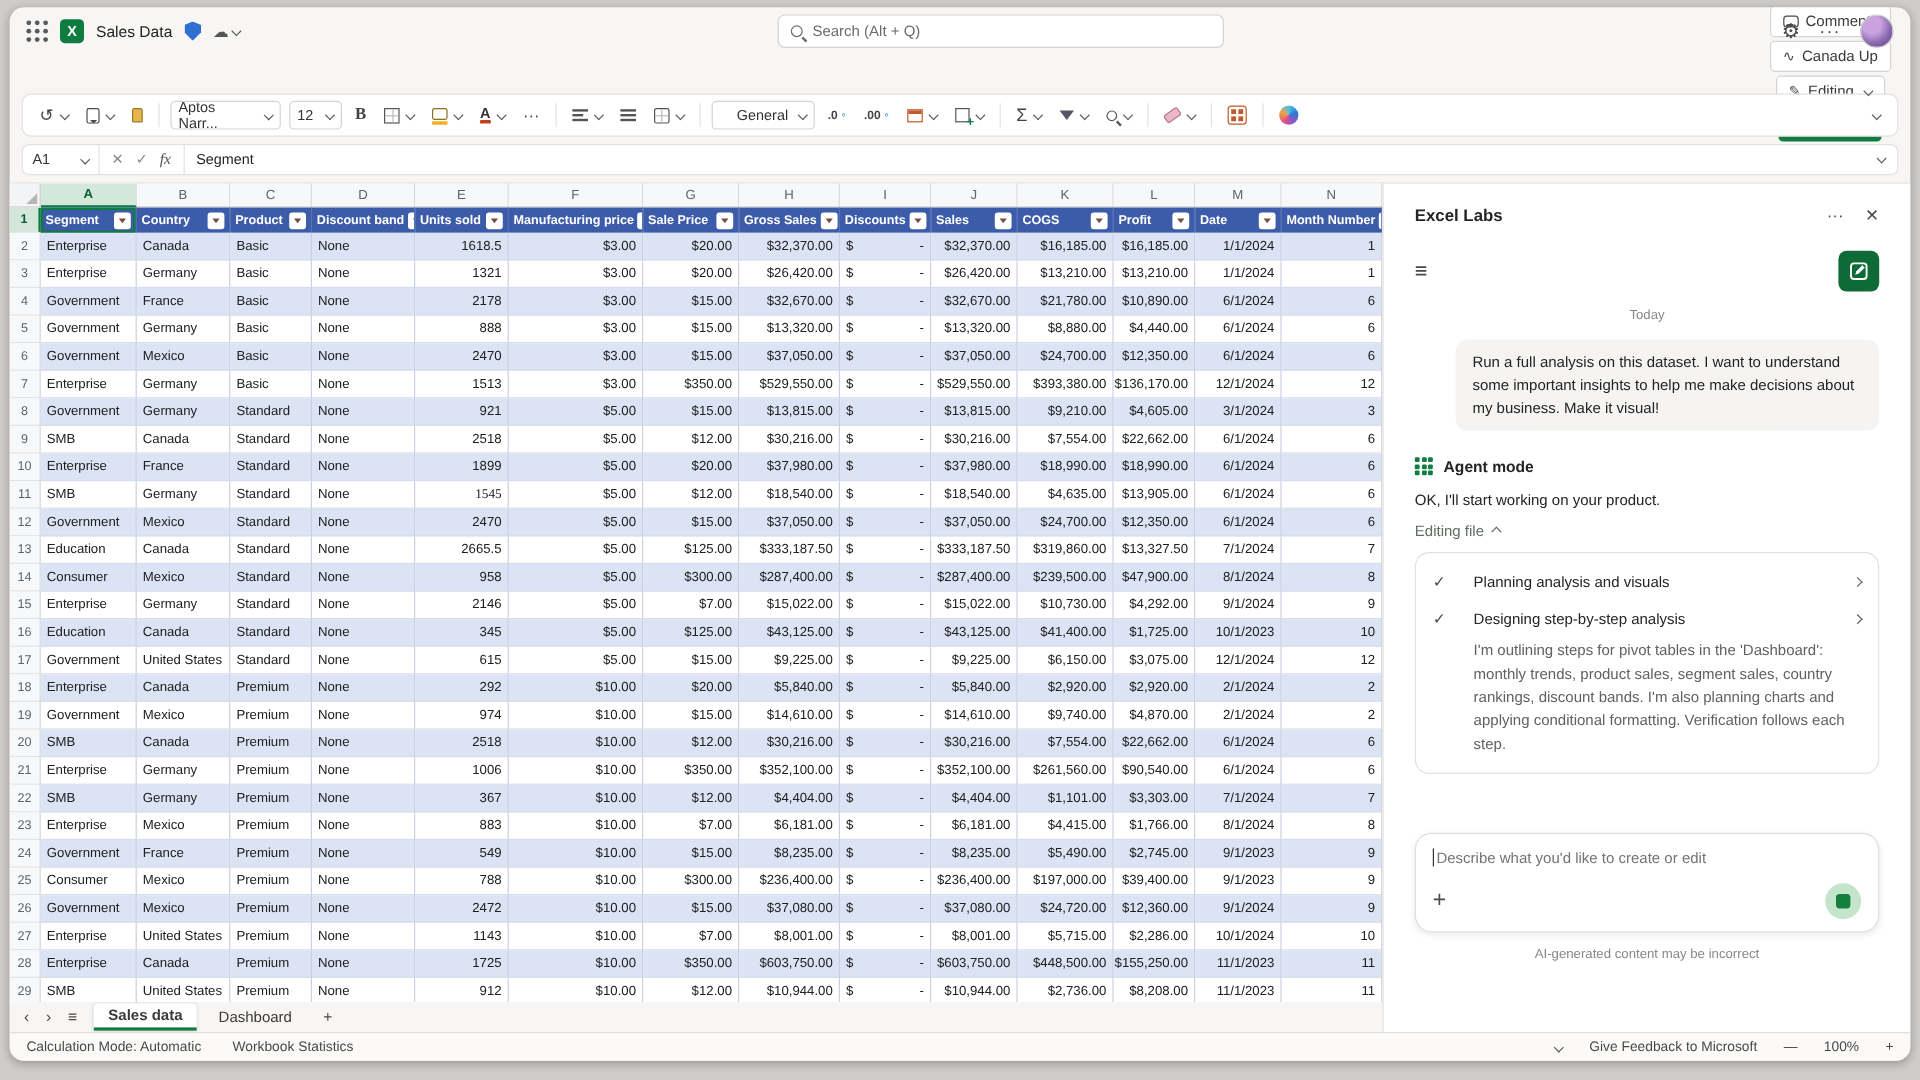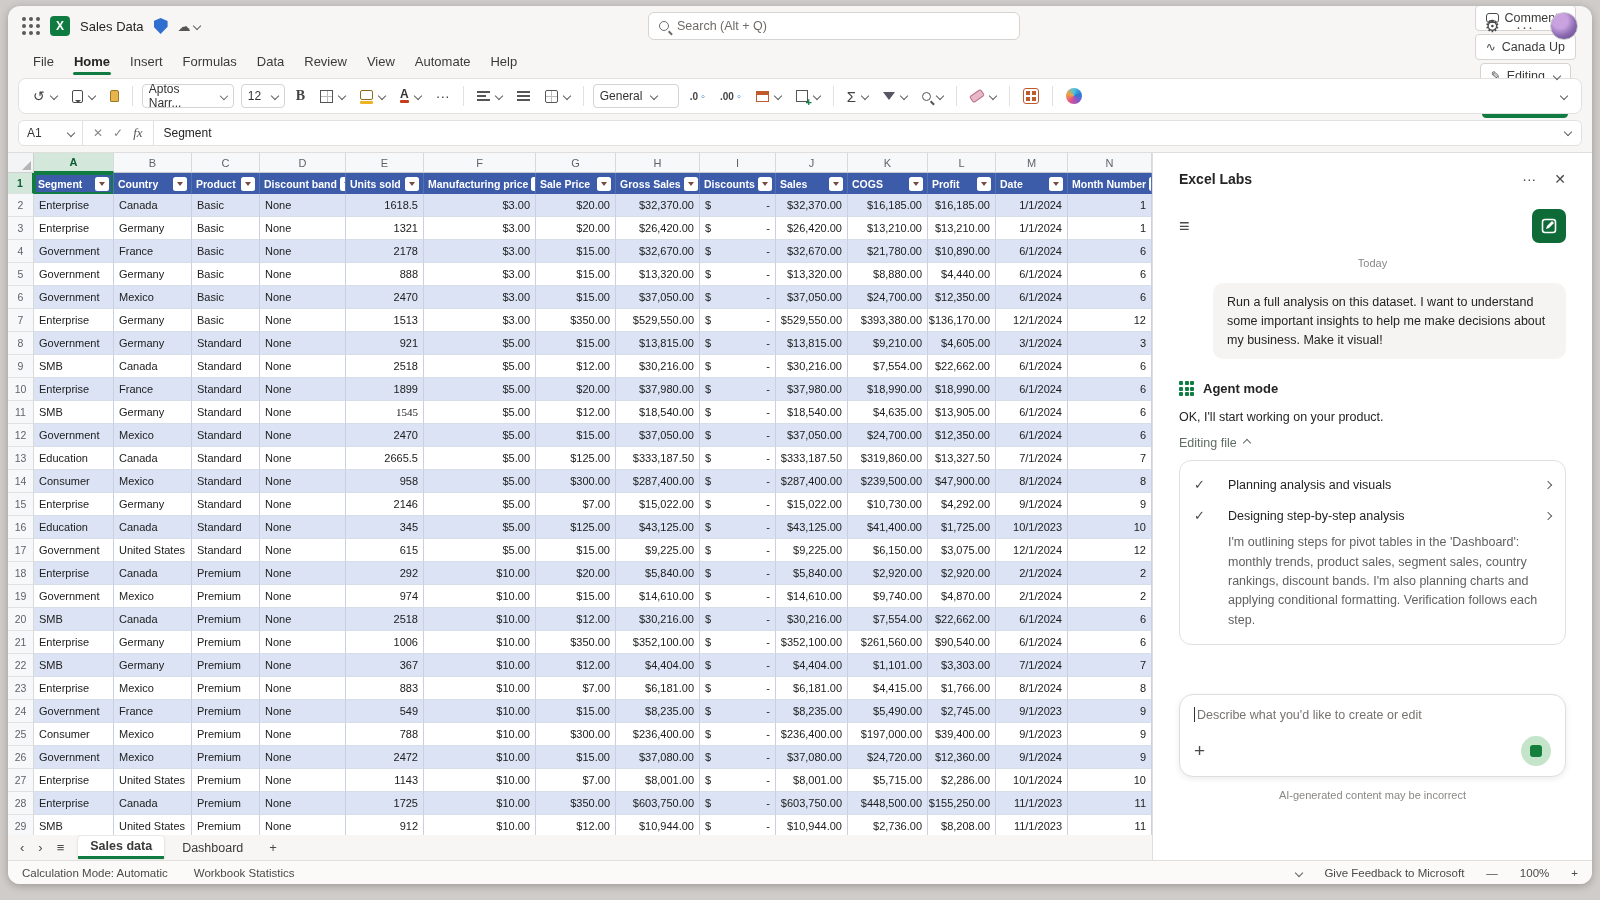--- a/index.html
+++ b/index.html
@@ -178,31 +178,20 @@
       <span>Search (Alt + Q)</span>
     </div>
     <div class="tb-right">
       <span class="gear">⚙</span>
       <span class="meat">···</span>
       <span class="avatar"></span>
     </div>
   </div>
 
   <div class="menurow">
-    <div style="display:flex;gap:2px;">
-        <div class="mtab">File</div>
-        <div class="mtab active">Home</div>
-        <div class="mtab">Insert</div>
-        <div class="mtab">Formulas</div>
-        <div class="mtab">Data</div>
-        <div class="mtab">Review</div>
-        <div class="mtab">View</div>
-        <div class="mtab">Automate</div>
-        <div class="mtab">Help</div>
-      </div>
     <div class="menu-right">
       <button class="pillbtn">
           <span class="bub"></span>
           <span>Comments</span>
         </button>
       <button class="pillbtn">
           <span class="pulse">∿</span>
           <span>Canada Up</span>
         </button>
       <button class="pillbtn">
@@ -272,21 +261,21 @@
             <span></span>
             <span style="width:13px"></span>
             <span></span>
           </span>
         </span>
       <span class="ricon">
           <span class="borders-ic" style="border-radius:2px"></span>
           <span class="chev"></span>
         </span>
       <span class="rsep"></span>
-      <span class="rbox" style="width:86px;justify-content:flex-start;">
+      <span class="rbox" style="width:86px;justify-content:flex-end;">
           <span>General</span>
           <span class="chev"></span>
         </span>
       <span class="ricon decnum">
           <span>.0</span>
           <b>◦</b>
         </span>
       <span class="ricon decnum">
           <span>.00</span>
           <b>◦</b>

